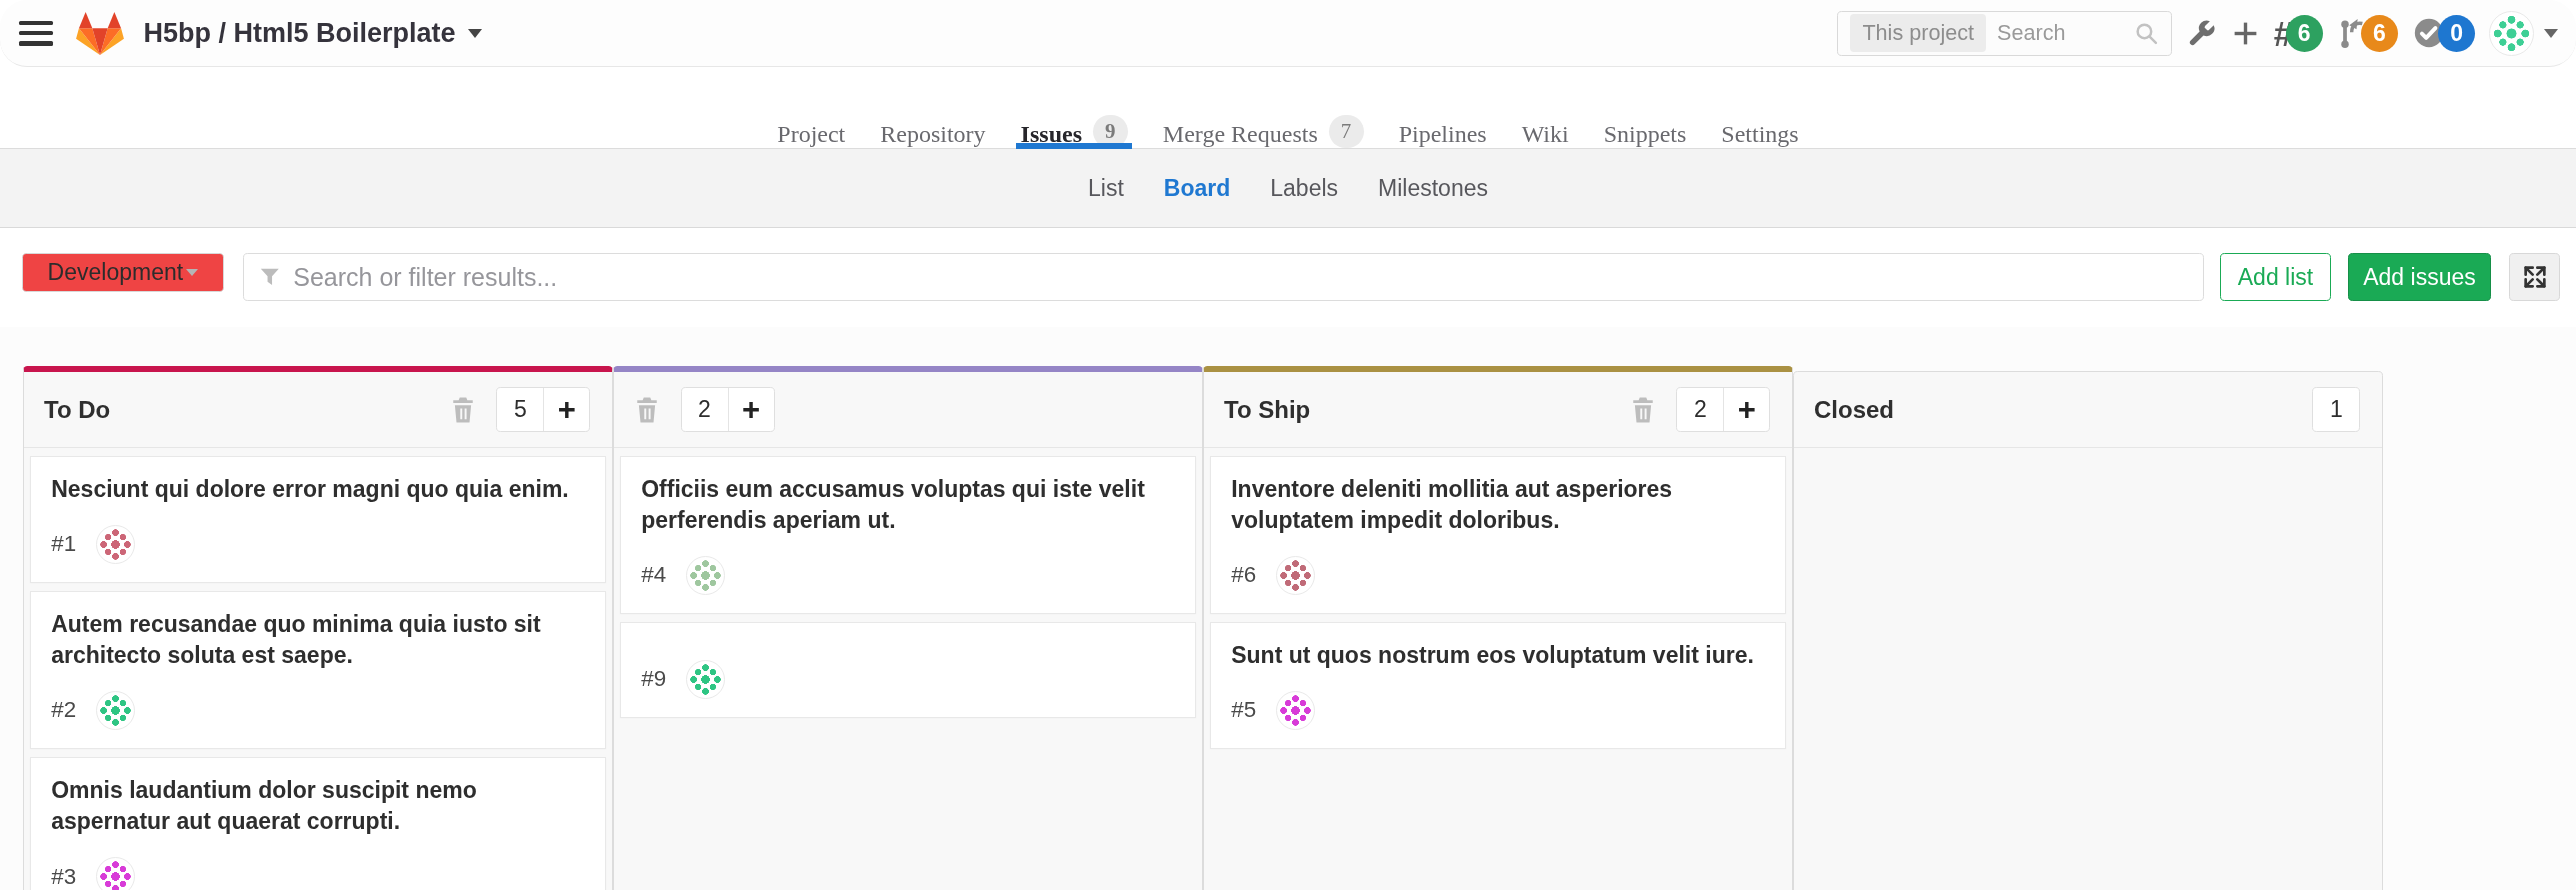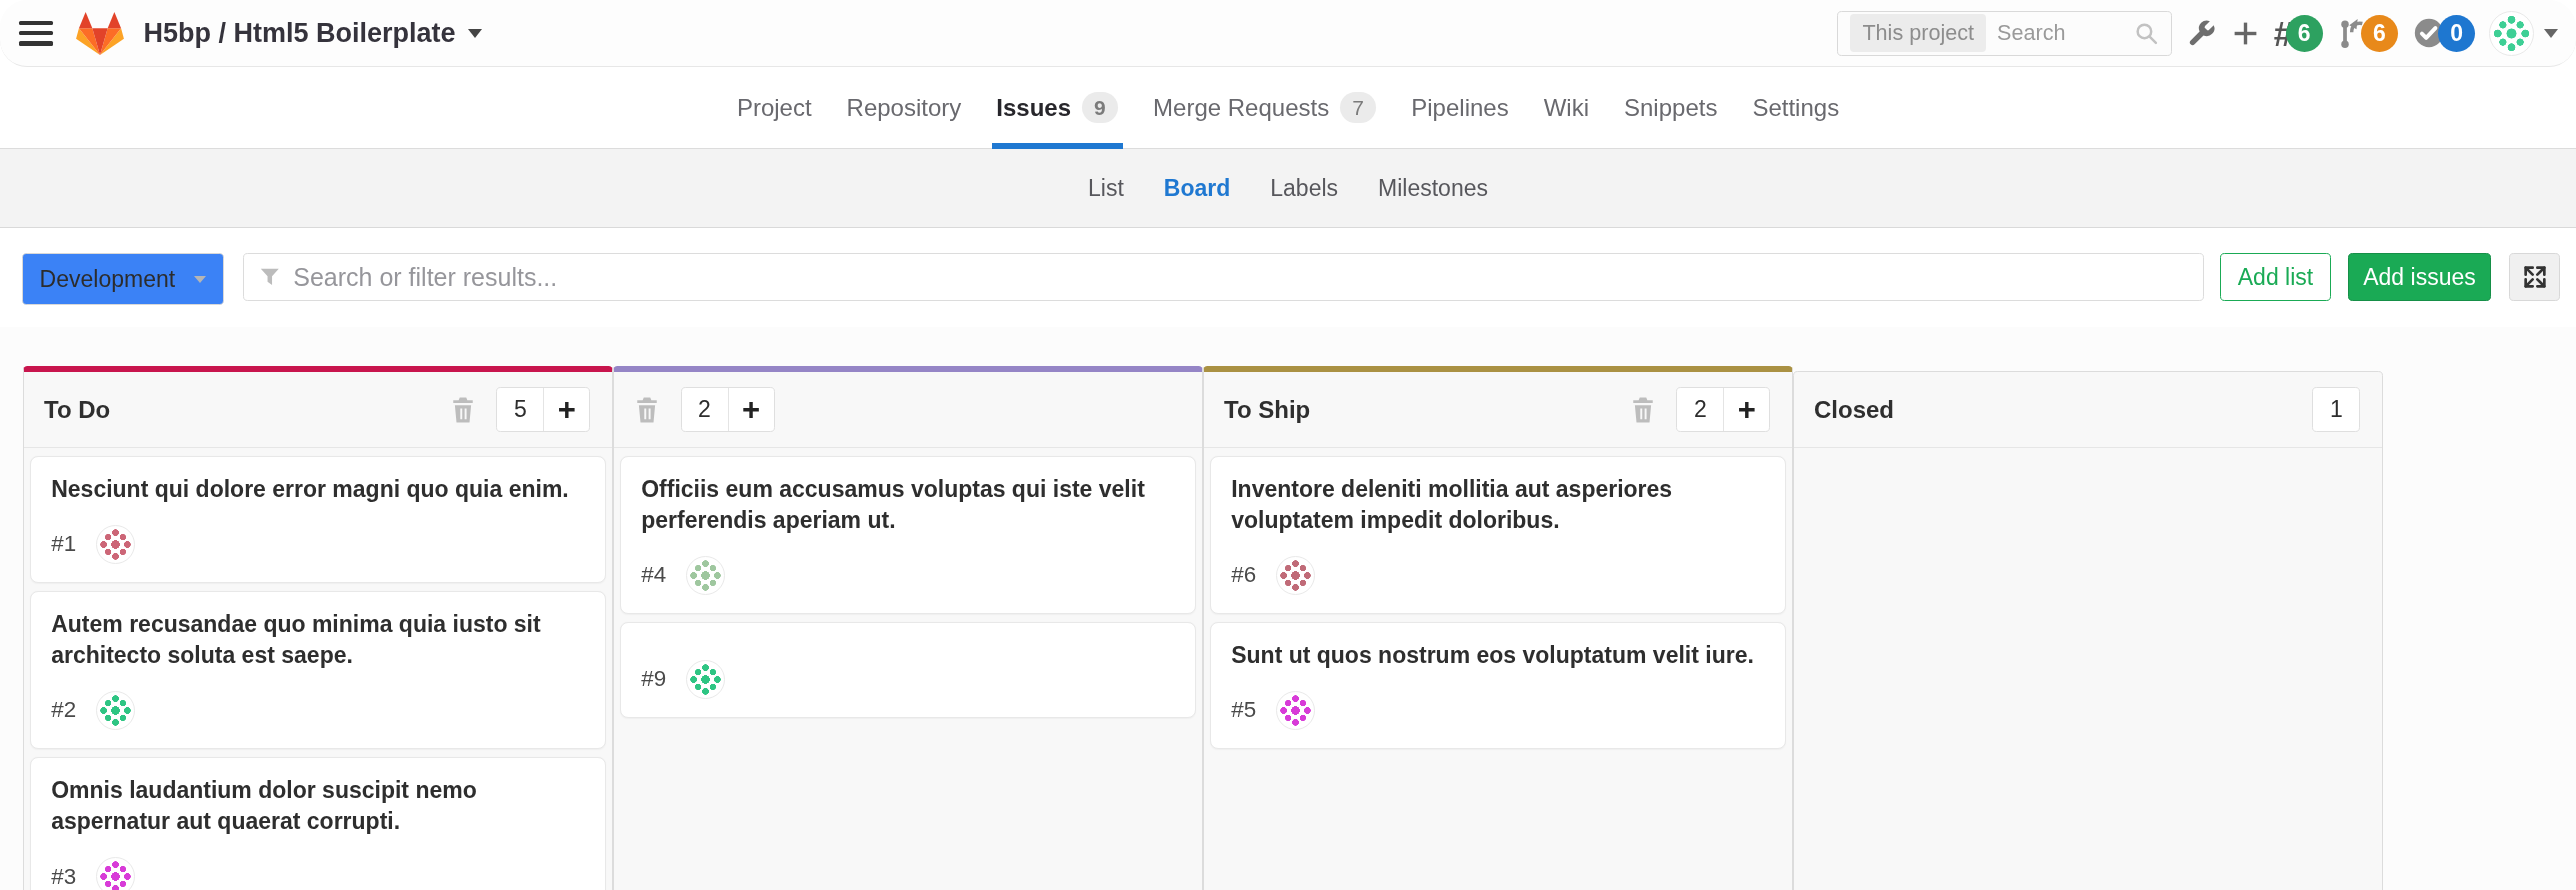--- a/index.html
+++ b/index.html
@@ -50,37 +50,37 @@
       radial-gradient(circle at 30% 70%, var(--c) 0 8%, transparent 9%),
       radial-gradient(circle at 70% 70%, var(--c) 0 8%, transparent 9%);
   }
   .user-avatar { width: 45px; height: 45px; }
   .avatar-caret { margin-left: 9.3px; border-top-color: #666; }
   
   .tabs {
     height: 82px; background: #fff; border-bottom: 0.8px solid #dcdcdc;
     display: flex; justify-content: center; align-items: stretch; gap: 35px;
   }
-  .tab { display: flex; align-items: center; gap: 10.8px; font-size: 24px; color: #69696e; position: relative; cursor: pointer; }
+  .tab { display: flex; align-items: flex-end; gap: 10.8px; font-size: 24px; color: #69696e; position: relative; cursor: pointer; font-family: Liberation Serif, serif; }
   .tab-badge { background: #ebebeb; color: #7b7b7b; border-radius: 20px; padding: 3.9px 12.3px; font-size: 21px; }
   .tab.active { color: #27262b; font-weight: 700; }
   .tab.active::after { content: ""; position: absolute; left: -4.6px; right: -4.6px; bottom: -0.8px; height: 5.4px; background: var(--link_blue); }
   
   .subtabs {
     height: 79px; background: #f3f3f3; border-bottom: 0.8px solid #d9d9d9;
     display: flex; justify-content: center; align-items: center; gap: 40px; font-size: 23px; color: #57575c;
   }
   .subtab { cursor: pointer; }
   .subtab.active { color: var(--link_blue); font-weight: 700; }
   
   .filterbar { position: relative; height: 99px; background: #fff; }
   .milestone-dropdown {
-    position: absolute; left: 21.6px; top: 25px; width: 202px; height: 52px;
-    border: 0.8px solid #d8d8d8; border-radius: 4.6px; background: #3b82f6;
-    display: flex; align-items: center; padding: 0 17px; font-size: 23px; color: #2c2c2c; cursor: pointer;
+    position: absolute; left: 21.6px; top: 25px; width: 202px; height: 39px;
+    border: 0.8px solid #d8d8d8; border-radius: 4.6px; background: #ef4444;
+    display: flex; align-items: center; padding: 0 25px; font-size: 23px; color: #2c2c2c; cursor: pointer;
   }
   .milestone-dropdown .caret { margin-left: auto; border-top-color: #b5b5b5; border-left-width: 6.2px; border-right-width: 6.2px; border-top-width: 7.7px; }
   .filter-input {
     position: absolute; left: 243px; top: 25px; width: 1961px; height: 48px;
     border: 0.8px solid #dcdcdc; border-radius: 4.6px; background: #fff;
     display: flex; align-items: center; padding: 0 15.4px; gap: 12.3px;
   }
   .filter-input input { flex: 1; border: none; outline: none; background: transparent; font-family: inherit; font-size: 25px; color: #333; }
   .filter-input input::placeholder { color: #96969b; }
   .btn { position: absolute; top: 25px; height: 48px; border-radius: 4.6px; font-size: 23px; display: flex; align-items: center; justify-content: center; cursor: pointer; }
@@ -98,21 +98,21 @@
     border-top: 6.2px solid var(--accent, #dcdcdc);
   }
   .list.closed-list { border-top: 0.8px solid #dcdcdc; margin-top: 5.4px; }
   .list-header { height: 76px; display: flex; align-items: center; padding: 0 21.6px 0 20px; border-bottom: 0.8px solid #e6e6e6; }
   .list-title { font-size: 24px; font-weight: 700; color: #2f2f2f; flex: 1; }
   .trash-btn { width: 28px; height: 31px; margin-right: 18.5px; cursor: pointer; display: flex; align-items: center; }
   .count-group { display: flex; align-items: stretch; height: 45px; background: #fff; border: 0.8px solid #dfdfdf; border-radius: 4.6px; overflow: hidden; }
   .count-cell { min-width: 46px; display: flex; align-items: center; justify-content: center; font-size: 23px; color: #2d2d2d; padding: 0 6.2px; }
   .plus-cell { min-width: 46px; display: flex; align-items: center; justify-content: center; border-left: 0.8px solid #e4e4e4; font-size: 31px; font-weight: 700; color: #222; cursor: pointer; }
   .cards { padding: 7.7px 6.2px; display: flex; flex-direction: column; gap: 7.7px; }
-  .card { background: #fff; border: 0.8px solid #e8e8e8; border-radius: 8px; padding: 17px 20px 18.5px; box-shadow: 0 0.8px 1.5px rgba(0,0,0,0.04); cursor: pointer; }
+  .card { background: #fff; border: 0.8px solid #e8e8e8; border-radius: 0; padding: 17px 20px 18.5px; box-shadow: 0 0.8px 1.5px rgba(0,0,0,0.04); cursor: pointer; }
   .card-title { font-size: 23px; font-weight: 600; line-height: 31px; color: #2e2e2e; }
   .card-meta { margin-top: 20px; display: flex; align-items: center; gap: 20px; }
   .issue-number { font-size: 22.4px; color: #4a4a4a; }
   .card-avatar { width: 39px; height: 39px; }
   svg { display: block; }
 </style>
 </head>
 <body>
 
 <header class="topbar">

